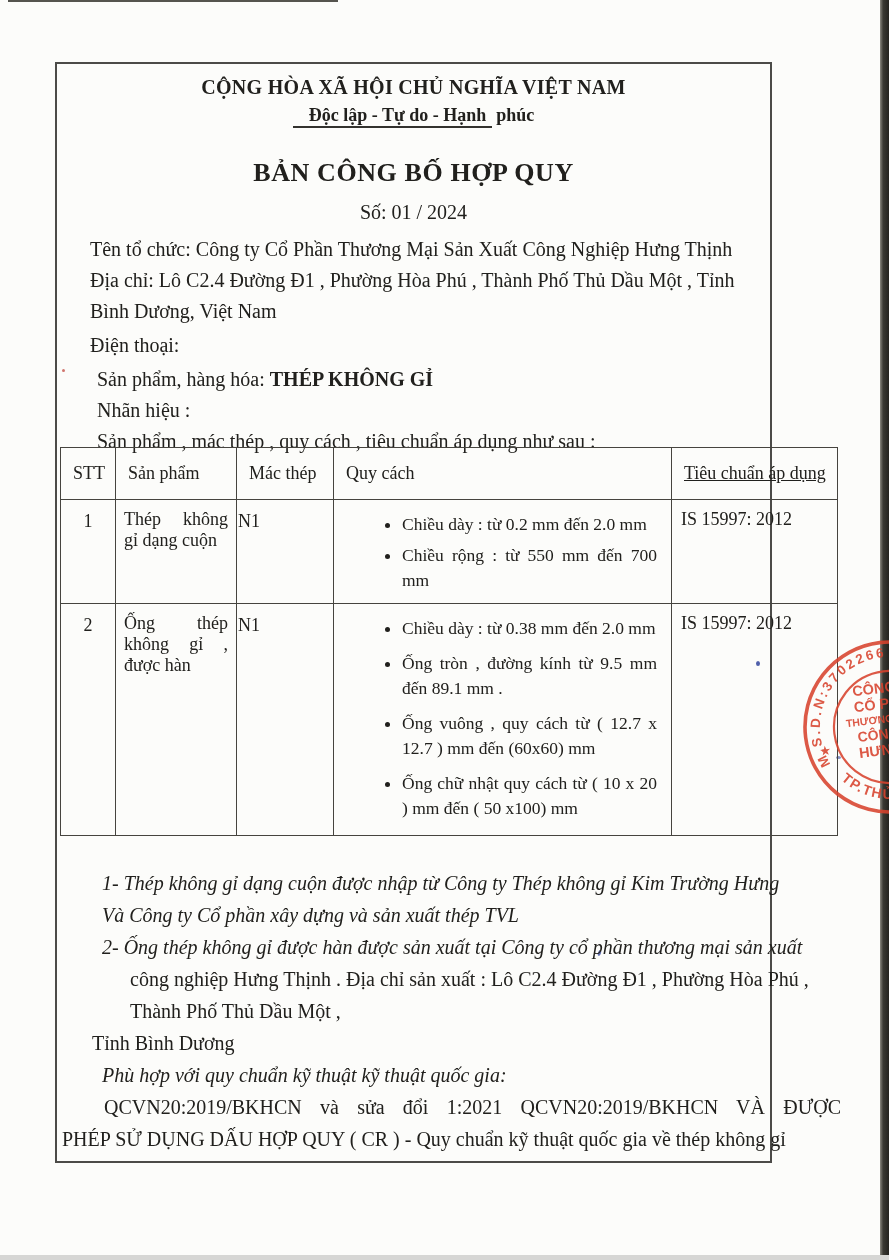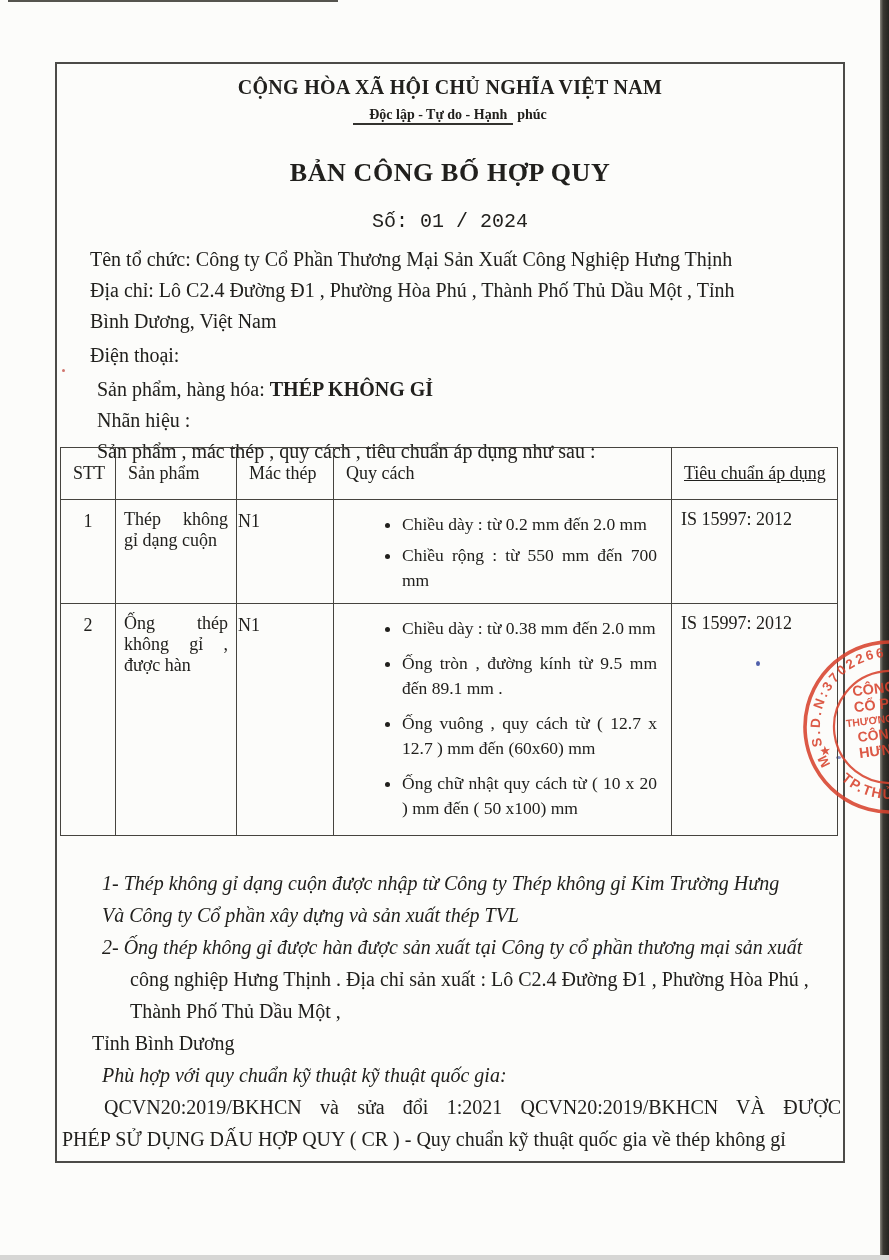--- a/index.html
+++ b/index.html
@@ -14,32 +14,32 @@
   .scan-right { position:absolute; right:0; top:0; width:9px; height:100%;
                 background:linear-gradient(to right,#8a8880 0,#3a3933 35%,#24231f 100%); }
   .scan-bottom{ position:absolute; left:0; bottom:0; width:100%; height:5px; background:#d6d6d4; }
   .speck { position:absolute; border-radius:50%; }
   .speck.s1 { left:756px; top:661px; width:4px; height:5px; background:rgba(35,55,150,.8); }
   .speck.s2 { left:598px; top:950px; width:3px; height:6px; background:rgba(35,55,150,.7); transform:rotate(20deg); }
   .speck.s3 { left:62px;  top:369px; width:3px; height:3px; background:rgba(190,60,50,.7); }
   .speck.s4 { left:836px; top:756px; width:5px; height:3px; background:rgba(35,55,150,.55); }
 
   .border-box {
-    position:absolute; left:55px; top:62px; width:790px; height:1101px;
+    position:absolute; left:55px; top:62px; width:717px; height:1101px;
     border:2px solid #4c4b48; box-sizing:border-box;
   }
 
   .nat-header { text-align:center; padding-top:10px; }
   .nat-title  { font-size:20px; font-weight:bold; line-height:26px; letter-spacing:.3px; }
-  .nat-motto  { font-size:14px; font-weight:bold; line-height:26px; margin-top:2px; }
+  .nat-motto  { font-size:18px; font-weight:bold; line-height:26px; margin-top:2px; }
   .motto-u    { border-bottom:2px solid #33322e; padding:0 6px 1px 16px; }
   .motto-r    { padding-left:4px; }
 
   .doc-title  { text-align:center; font-size:26px; font-weight:bold; letter-spacing:.6px; margin-top:28px; line-height:34px; }
-  .doc-number { text-align:center; font-size:20px; margin-top:18px; line-height:28px;font-family:Liberation Mono, monospace; }
+  .doc-number { text-align:center; font-size:20px; margin-top:8px; line-height:28px; }
 
   .info { margin-top:8px; font-size:20px; }
   .info .line { line-height:31px; margin-left:33px; white-space:nowrap; }
   .info .line.ind { margin-left:40px; }
   .info .line.gap { margin-top:3px; }
   .b { font-weight:bold; }
 
   .tbl-wrap { position:absolute; left:3px; top:383px; }
   table.spec { border-collapse:collapse; table-layout:fixed; width:777px; font-size:18px; }
   table.spec th, table.spec td { border:1.7px solid #46443f; vertical-align:top; }

